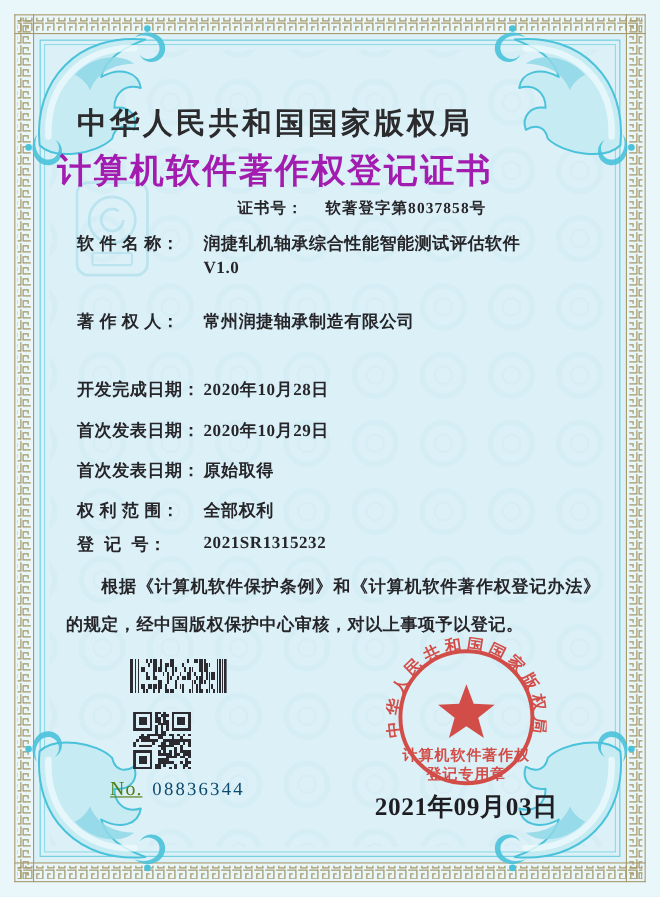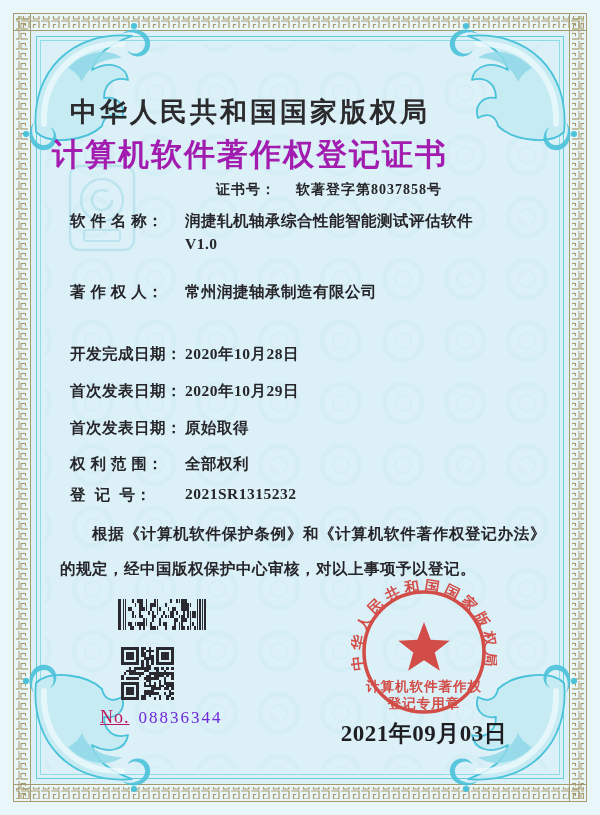--- a/index.html
+++ b/index.html
@@ -36,22 +36,22 @@
   .r5{top:454px;}
   .r6{top:485px;}
   .statement{
     left:60px;width:486px;top:516px;
     font-size:15.5px;font-weight:bold;line-height:35px;
     text-indent:32px;letter-spacing:.5px;text-align:justify;
   }
   .barcode-wrap{left:118px;top:599px;}
   .qr-wrap{left:121px;top:647px;}
   .serial{left:100px;top:707px;font-size:18px;}
-  .serial .no-lab{color:#be185d;letter-spacing:1px;text-decoration:underline;}
-  .serial .no-num{color:#6d28d9;font-size:17px;letter-spacing:2px;margin-left:9px;}
+  .serial .no-lab{color:#4d7c0f;letter-spacing:1px;text-decoration:underline;}
+  .serial .no-num{color:#0c4a6e;font-size:17px;letter-spacing:2px;margin-left:9px;}
   .seal-wrap{left:351px;top:579px;width:146px;height:146px;}
   .issue-date{
     left:334px;top:718px;width:180px;text-align:center;
     font-size:23px;font-weight:bold;color:#1e1e22;letter-spacing:.5px;
   }
 </style>
 </head>
 <body>
 
 <div class="page">

